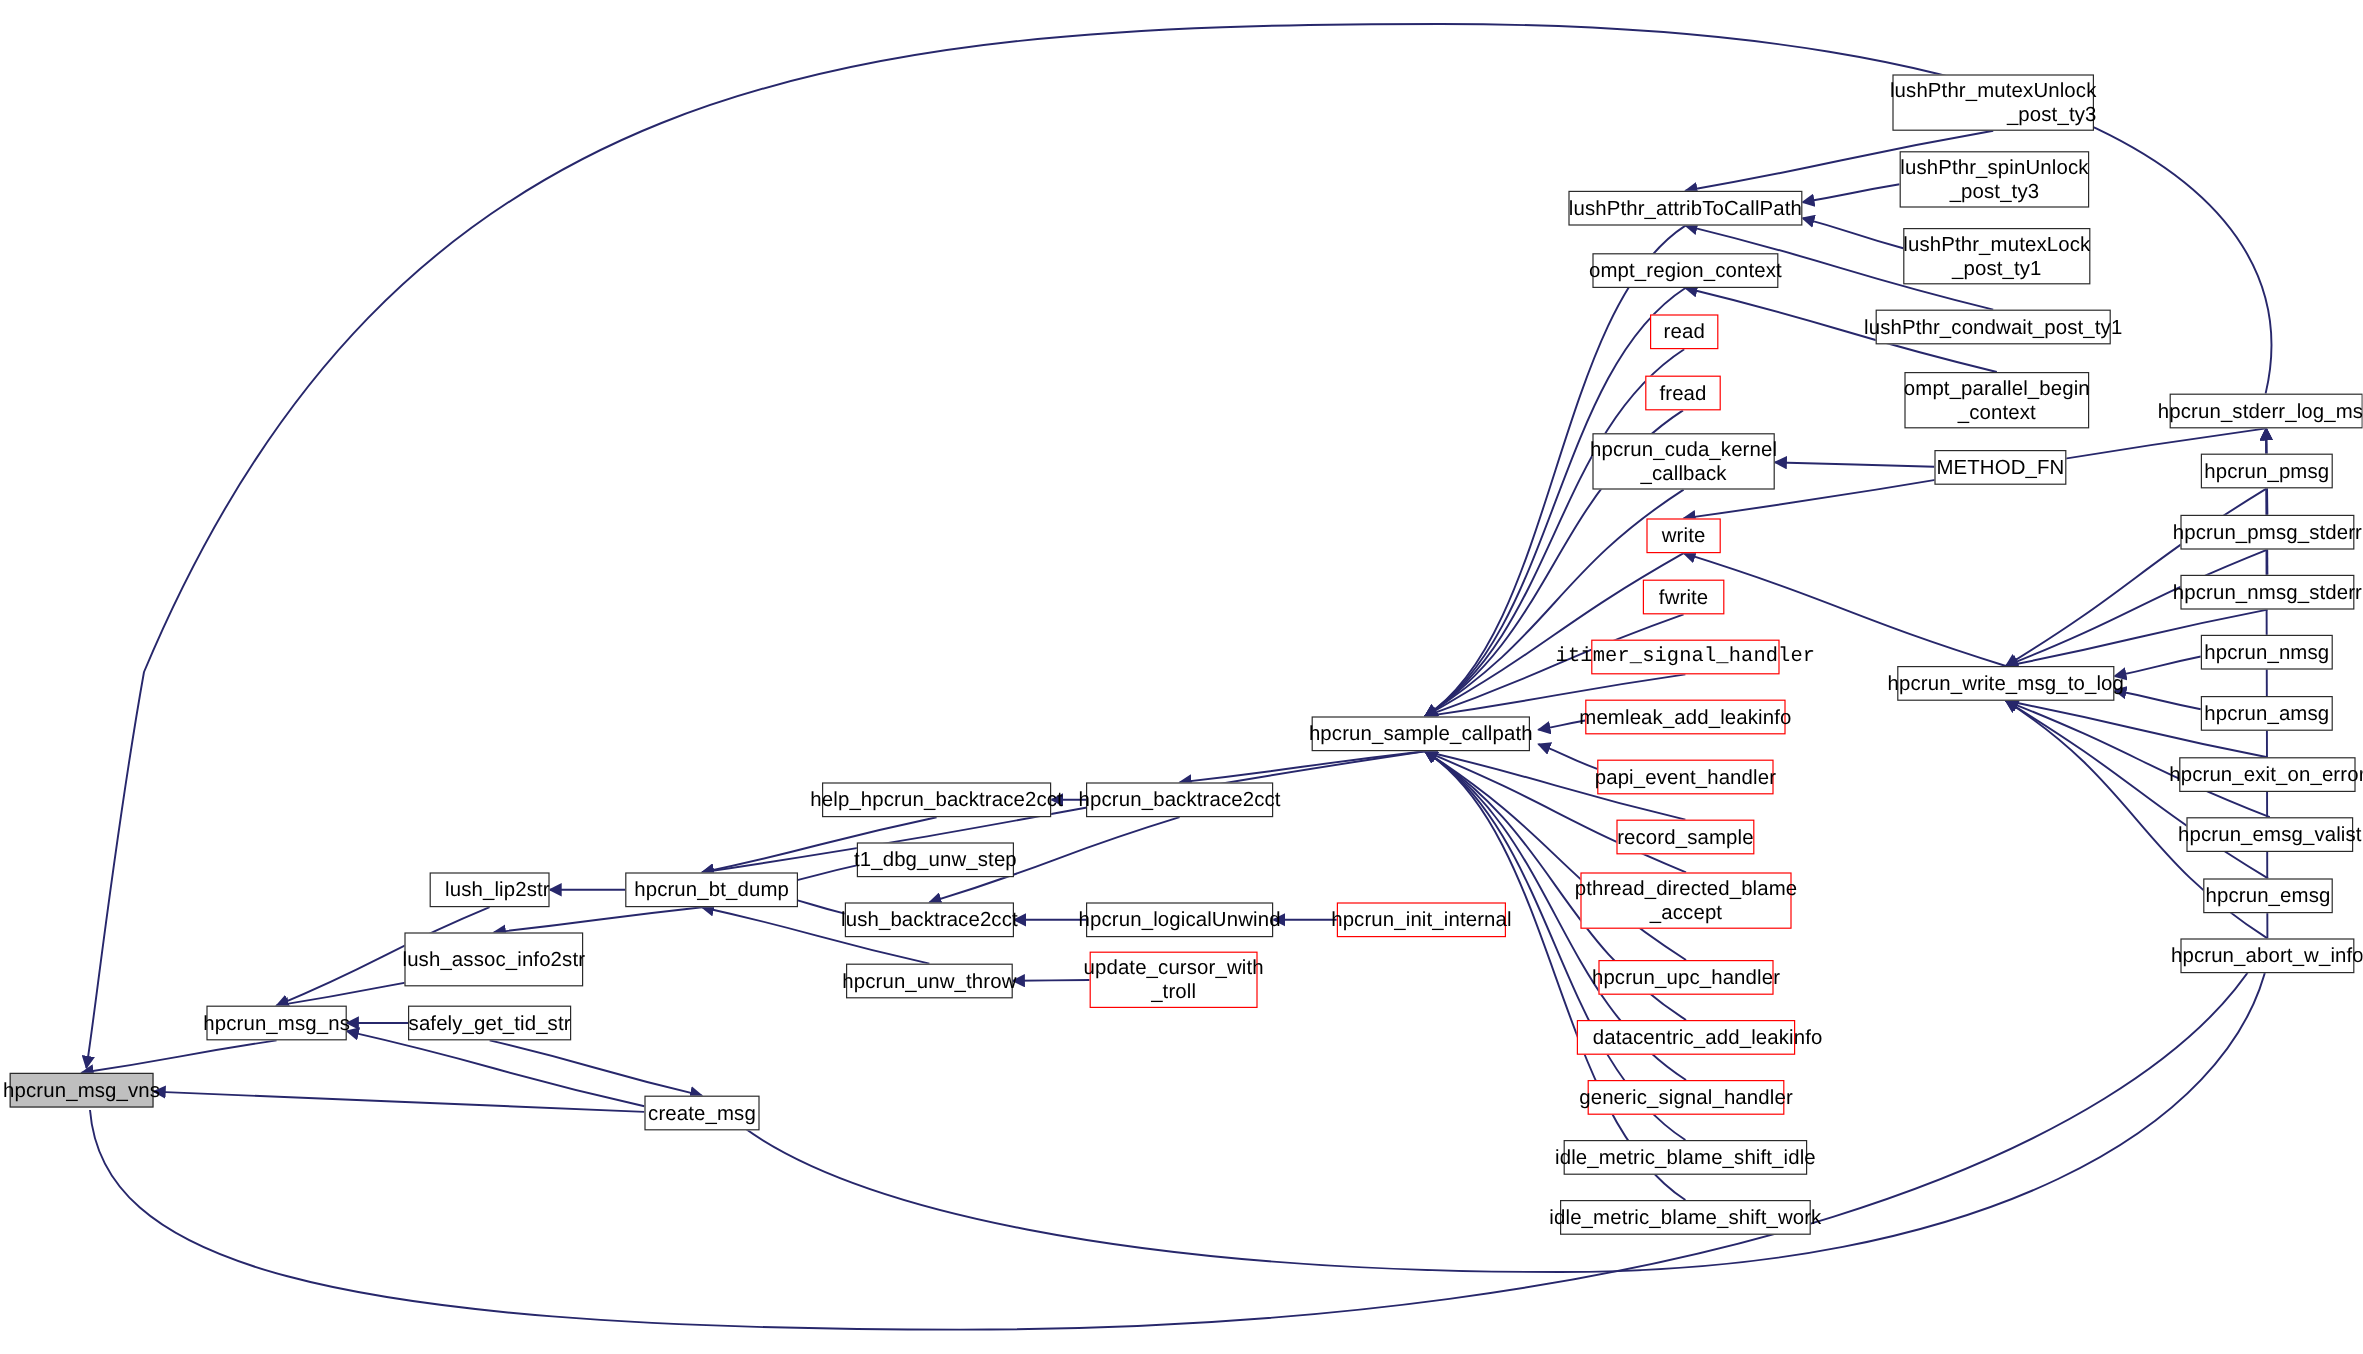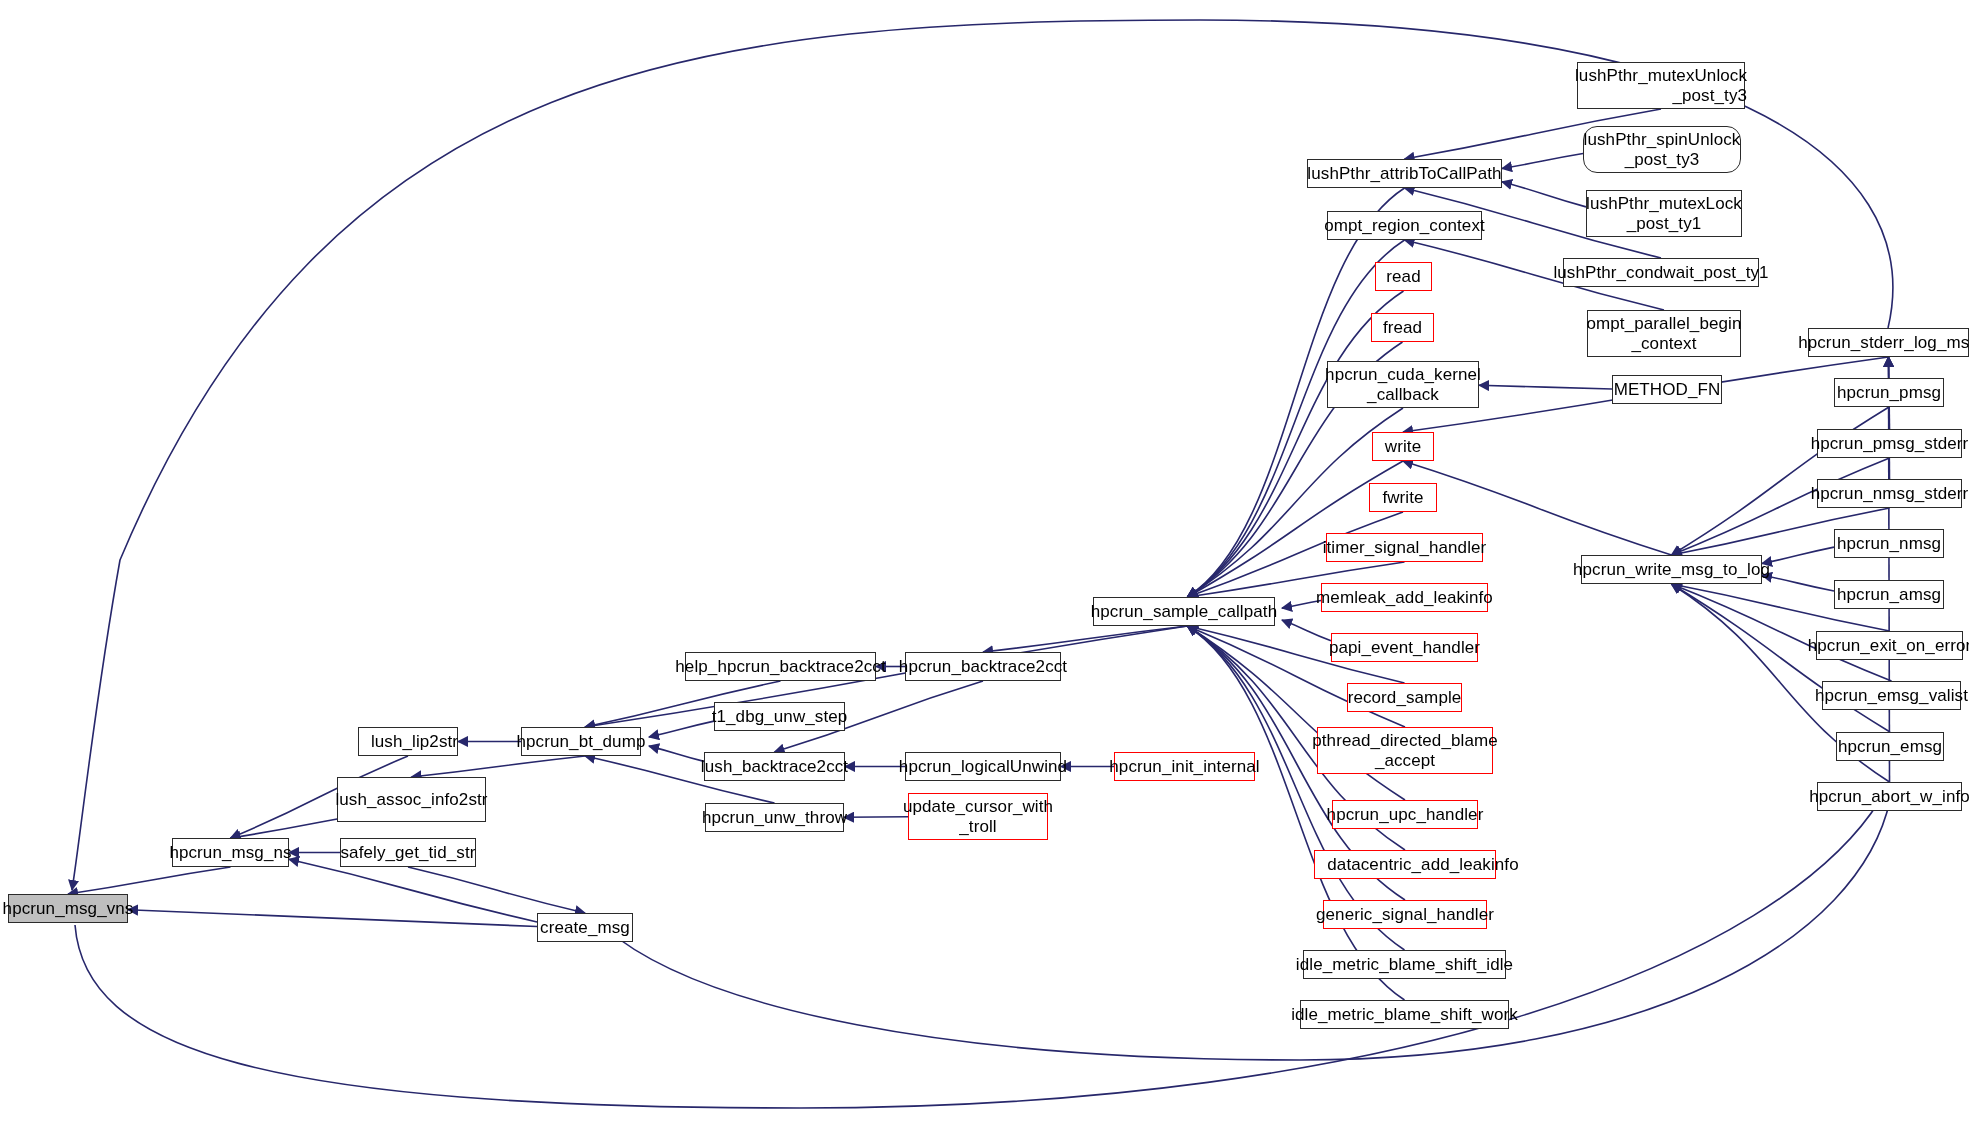--- a/index.html
+++ b/index.html
@@ -108,53 +108,53 @@
         <path d="M 75 925 C 85 1050 260 1108 800 1108 C 1400 1108 1780 960 1880 800" fill="none" stroke="#27276b" stroke-width="1.6" marker-end="url(#arrow)"></path>
       </g>
   </svg>
   <div id="node-layer">
       <div class="node current" style="left: 8px; top: 894px; width: 120px; height: 29px;">hpcrun_msg_vns</div>
       <div class="node black" style="left: 172px; top: 838px; width: 117px; height: 29px;">hpcrun_msg_ns</div>
       <div class="node black" style="left: 340px; top: 838px; width: 136px; height: 29px;">safely_get_tid_str</div>
       <div class="node black" style="left: 537px; top: 913px; width: 96px; height: 29px;">create_msg</div>
       <div class="node black" style="left: 358px; top: 727px; width: 100px; height: 29px; padding-left: 13px;">lush_lip2str</div>
       <div class="node black" style="left: 337px; top: 777px; width: 149px; height: 45px;">lush_assoc_info2str</div>
-      <div class="node black" style="left: 521px; top: 727px; width: 120px; height: 29px;">hpcrun_bt_dump</div>
+      <div class="node black" style="left: 521px; top: 727px; width: 144px; height: 29px;">hpcrun_bt_dump</div>
       <div class="node black" style="left: 714px; top: 702px; width: 131px; height: 29px;">t1_dbg_unw_step</div>
       <div class="node black" style="left: 704px; top: 752px; width: 141px; height: 29px;">lush_backtrace2cct</div>
       <div class="node black" style="left: 705px; top: 803px; width: 139px; height: 29px;">hpcrun_unw_throw</div>
       <div class="node black" style="left: 685px; top: 652px; width: 191px; height: 29px;">help_hpcrun_backtrace2cct</div>
       <div class="node black" style="left: 905px; top: 652px; width: 156px; height: 29px;">hpcrun_backtrace2cct</div>
       <div class="node black" style="left: 905px; top: 752px; width: 156px; height: 29px;">hpcrun_logicalUnwind</div>
       <div class="node red" style="left: 1114px; top: 752px; width: 141px; height: 29px;">hpcrun_init_internal</div>
       <div class="node red" style="left: 908px; top: 793px; width: 140px; height: 47px;">update_cursor_with
 _troll</div>
       <div class="node black" style="left: 1093px; top: 597px; width: 182px; height: 29px;">hpcrun_sample_callpath</div>
       <div class="node black" style="left: 1307px; top: 159px; width: 195px; height: 29px;">lushPthr_attribToCallPath</div>
       <div class="node black" style="left: 1327px; top: 211px; width: 155px; height: 29px;">ompt_region_context</div>
       <div class="node red" style="left: 1375px; top: 262px; width: 57px; height: 29px;">read</div>
       <div class="node red" style="left: 1371px; top: 313px; width: 63px; height: 29px;">fread</div>
       <div class="node black" style="left: 1327px; top: 361px; width: 152px; height: 47px;">hpcrun_cuda_kernel
 _callback</div>
       <div class="node red" style="left: 1372px; top: 432px; width: 62px; height: 29px;">write</div>
       <div class="node red" style="left: 1369px; top: 483px; width: 68px; height: 29px;">fwrite</div>
-      <div class="node red" style="left: 1326px; top: 533px; width: 157px; height: 29px;">itimer_signal_handler</div>
+      <div class="node red" style="left: 1326px; top: 533px; width: 157px; height: 29px; font-family: Liberation Mono, monospace;">itimer_signal_handler</div>
       <div class="node red" style="left: 1321px; top: 583px; width: 167px; height: 29px;">memleak_add_leakinfo</div>
       <div class="node red" style="left: 1331px; top: 633px; width: 147px; height: 29px;">papi_event_handler</div>
       <div class="node red" style="left: 1347px; top: 683px; width: 115px; height: 29px;">record_sample</div>
       <div class="node red" style="left: 1317px; top: 727px; width: 176px; height: 47px;">pthread_directed_blame
 _accept</div>
       <div class="node red" style="left: 1332px; top: 800px; width: 146px; height: 29px;">hpcrun_upc_handler</div>
       <div class="node red" style="left: 1314px; top: 850px; width: 182px; height: 29px; padding-left: 36px;">datacentric_add_leakinfo</div>
       <div class="node red" style="left: 1323px; top: 900px; width: 164px; height: 29px;">generic_signal_handler</div>
       <div class="node black" style="left: 1303px; top: 950px; width: 203px; height: 29px;">idle_metric_blame_shift_idle</div>
       <div class="node black" style="left: 1300px; top: 1000px; width: 209px; height: 29px;">idle_metric_blame_shift_work</div>
       <div class="node black" style="left: 1577px; top: 62px; width: 168px; height: 47px; text-align: right;">lushPthr_mutexUnlock
 _post_ty3</div>
-      <div class="node black" style="left: 1583px; top: 126px; width: 158px; height: 47px; border-radius: 14px;">lushPthr_spinUnlock
+      <div class="node black" style="left: 1583px; top: 126px; width: 158px; height: 47px;">lushPthr_spinUnlock
 _post_ty3</div>
       <div class="node black" style="left: 1586px; top: 190px; width: 156px; height: 47px;">lushPthr_mutexLock
 _post_ty1</div>
       <div class="node black" style="left: 1563px; top: 258px; width: 196px; height: 29px;">lushPthr_condwait_post_ty1</div>
       <div class="node black" style="left: 1587px; top: 310px; width: 154px; height: 47px;">ompt_parallel_begin
 _context</div>
       <div class="node black" style="left: 1612px; top: 375px; width: 110px; height: 29px;">METHOD_FN</div>
       <div class="node black" style="left: 1808px; top: 328px; width: 161px; height: 29px;">hpcrun_stderr_log_msg</div>
       <div class="node black" style="left: 1834px; top: 378px; width: 110px; height: 29px;">hpcrun_pmsg</div>
       <div class="node black" style="left: 1817px; top: 429px; width: 145px; height: 29px;">hpcrun_pmsg_stderr</div>

